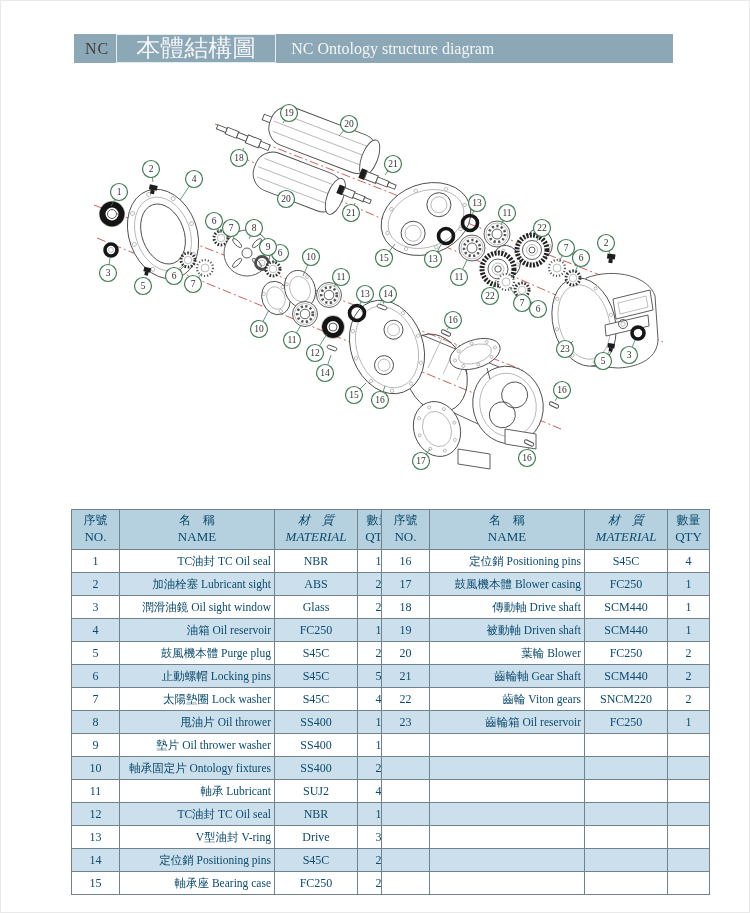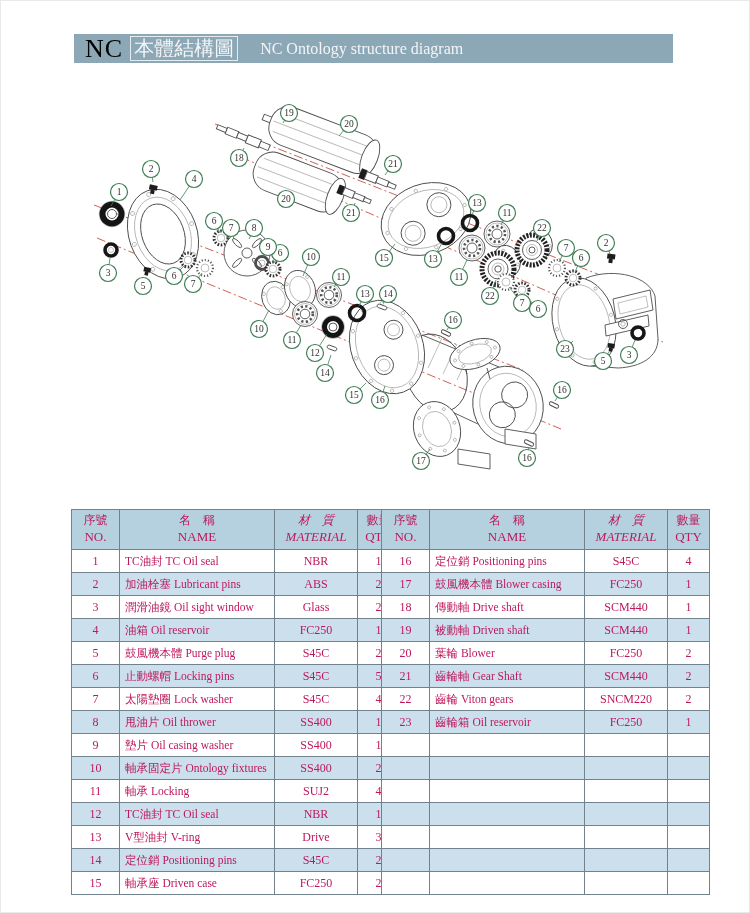--- a/index.html
+++ b/index.html
@@ -1,53 +1,53 @@
 <!DOCTYPE html>
 <html><head>
 <meta charset="utf-8">
 <style>
   html,body{margin:0;padding:0;background:#fff;}
   .page{position:relative;width:750px;height:913px;background:#fff;border:1px solid #e9e9e9;
         box-sizing:border-box;font-family:"Liberation Serif",serif;overflow:hidden;}
   
   .banner{position:absolute;left:73px;top:33px;width:599px;height:29px;display:flex;
           align-items:center;box-sizing:border-box;padding-left:11px;}
-  .t-nc{font-size:26px;color:#000000;letter-spacing:1px;}
-  .t-box{font-size:20px;color:#f3f6f7;border:1px solid rgba(245,248,249,.85);
-         padding:0 3px;margin-left:7px;line-height:1.15;}
-  .t-en{font-size:16px;color:#f3f6f7;margin-left:22px;}
+  .t-nc{font-size:16px;color:#404040;letter-spacing:1px;}
+  .t-box{font-size:24px;color:#f3f6f7;border:1px solid rgba(245,248,249,.85);
+         padding:0 19px;margin-left:7px;line-height:1.15;}
+  .t-en{font-size:16px;color:#f3f6f7;margin-left:15px;}
   
   #diagram{position:absolute;left:0;top:0;}
   .pt{fill:#fff;stroke:#4d4d4d;stroke-width:.9;}
   .ln{fill:none;stroke:#4d4d4d;stroke-width:.9;}
   .thin{fill:none;stroke:#8a8a8a;stroke-width:.55;}
   .rim-dot{fill:#fff;stroke:#8a8a8a;stroke-width:.55;}
   .dk{fill:#1d1d1d;stroke:none;}
   .seal{fill:none;stroke:#141414;stroke-width:6;}
   .vr{fill:none;stroke:#161616;stroke-width:3.6;}
   .knurl{fill:#fff;stroke:#333;stroke-width:3;stroke-dasharray:1.6 1.6;}
   .star{fill:#fff;stroke:#555;stroke-width:2.2;stroke-dasharray:1.1 2;}
   .balls{fill:none;stroke:#555;stroke-width:2.6;stroke-dasharray:2.2 2.4;}
   .teeth{fill:#fff;stroke:#222;stroke-width:5;stroke-dasharray:2 1.4;}
   .centerline{fill:none;stroke-width:.8;stroke-dasharray:9 3 2 3;}
   .leader{stroke-width:.8;}
   .callout-circle{fill:#fff;stroke-width:1.2;}
   .callout-num{font:9.5px "Liberation Serif",serif;fill:#2f2f2f;text-anchor:middle;}
   
   .parts-table{position:absolute;top:508px;border-collapse:collapse;table-layout:fixed;
-               background:#fff;font-family:"Liberation Serif",serif;font-size:12px;color:#be185d;
+               background:#fff;font-family:"Liberation Serif",serif;font-size:12px;color:#0c4a6e;
                border:1.5px solid #44525c;}
   #table-left{left:70px;}
   #table-right{left:380px;}
   .parts-table th,.parts-table td{border:1px solid #72828c;overflow:hidden;white-space:nowrap;}
   .parts-table thead tr{height:40px;}
   .parts-table th{background:#b5d1df;font-weight:normal;padding:1px 2px;line-height:1.3;text-align:center;}
   .parts-table tbody tr{height:23px;}
   .parts-table td{padding:0 3px;text-align:center;}
-  .parts-table td.c-name{text-align:left;padding-left:5px;font-size:11.5px;margin-top:28px;}
+  .parts-table td.c-name{text-align:right;padding-left:5px;font-size:11.5px;margin-top:28px;}
   .parts-table tr.alt{background:#cbe0ec;}
   .w-no{width:43px;} .w-name{width:150px;} .w-mat{width:78px;font-style:italic;} .w-qty{width:37px;}
   .th-zh{font-size:12px;} .th-en{font-size:13px;}
 </style>
 </head>
 <body>
 
 <div class="page">
 
   <div class="banner" style="background: rgb(140, 167, 182);">
@@ -659,21 +659,21 @@
     </thead>
     <tbody id="tbody-left">
         <tr>
           <td class="c-no">1</td>
           <td class="c-name">TC油封 TC Oil seal</td>
           <td class="c-mat">NBR</td>
           <td class="c-qty">1</td>
         </tr>
         <tr class="alt">
           <td class="c-no">2</td>
-          <td class="c-name">加油栓塞 Lubricant pins</td>
+          <td class="c-name">加油栓塞 Lubricant sight</td>
           <td class="c-mat">ABS</td>
           <td class="c-qty">2</td>
         </tr>
         <tr>
           <td class="c-no">3</td>
           <td class="c-name">潤滑油鏡 Oil sight window</td>
           <td class="c-mat">Glass</td>
           <td class="c-qty">2</td>
         </tr>
         <tr class="alt">
@@ -701,33 +701,33 @@
           <td class="c-qty">4</td>
         </tr>
         <tr class="alt">
           <td class="c-no">8</td>
           <td class="c-name">甩油片 Oil thrower</td>
           <td class="c-mat">SS400</td>
           <td class="c-qty">1</td>
         </tr>
         <tr>
           <td class="c-no">9</td>
-          <td class="c-name">墊片 Oil casing washer</td>
+          <td class="c-name">墊片 Oil thrower washer</td>
           <td class="c-mat">SS400</td>
           <td class="c-qty">1</td>
         </tr>
         <tr class="alt">
           <td class="c-no">10</td>
           <td class="c-name">軸承固定片 Ontology fixtures</td>
           <td class="c-mat">SS400</td>
           <td class="c-qty">2</td>
         </tr>
         <tr>
           <td class="c-no">11</td>
-          <td class="c-name">軸承 Locking</td>
+          <td class="c-name">軸承 Lubricant</td>
           <td class="c-mat">SUJ2</td>
           <td class="c-qty">4</td>
         </tr>
         <tr class="alt">
           <td class="c-no">12</td>
           <td class="c-name">TC油封 TC Oil seal</td>
           <td class="c-mat">NBR</td>
           <td class="c-qty">1</td>
         </tr>
         <tr>
@@ -737,21 +737,21 @@
           <td class="c-qty">3</td>
         </tr>
         <tr class="alt">
           <td class="c-no">14</td>
           <td class="c-name">定位銷 Positioning pins</td>
           <td class="c-mat">S45C</td>
           <td class="c-qty">2</td>
         </tr>
         <tr>
           <td class="c-no">15</td>
-          <td class="c-name">軸承座 Driven case</td>
+          <td class="c-name">軸承座 Bearing case</td>
           <td class="c-mat">FC250</td>
           <td class="c-qty">2</td>
         </tr>
       </tbody>
   </table>
 
   <table class="parts-table" id="table-right">
     <thead>
       <tr>
         <th class="w-no">

